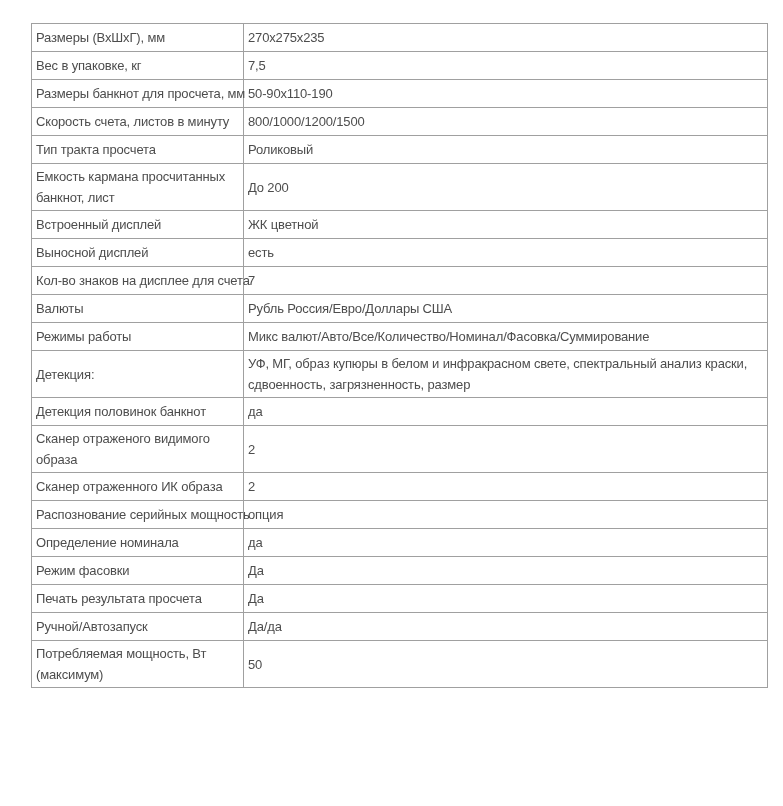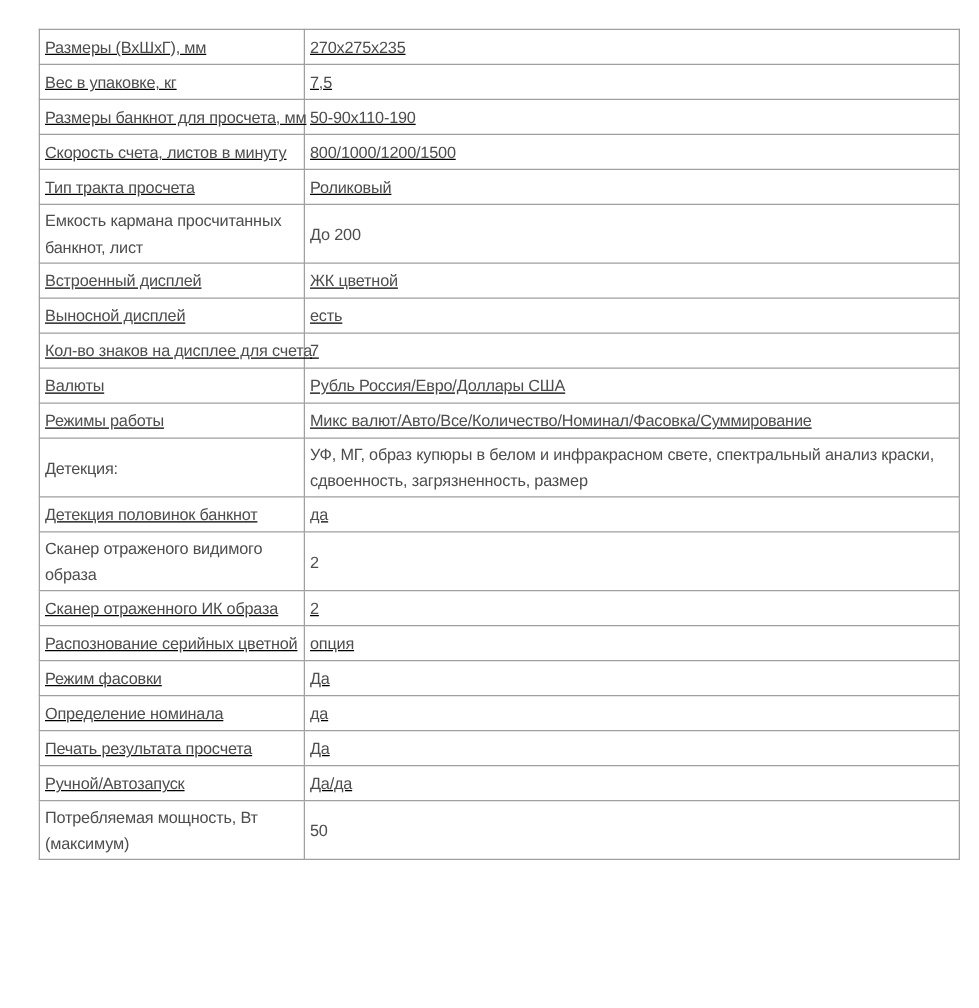--- a/index.html
+++ b/index.html
@@ -26,21 +26,21 @@
     color: #4d4d4d;
     font-size: 13px;
     letter-spacing: -0.15px;
     line-height: 21px;
     vertical-align: middle;
     padding: 2px 3px 2px 4px;
   }
   td.c-label { width: 204px; }
   td.c-value { width: 516px; padding-left: 3px; }
   td.nw { white-space: nowrap; }
-  tr.h-std { height: 28px; text-decoration: underline; }
+  tr.h-std { height: 28px; }
   tr.h-tall { height: 45px; }
 </style>
 </head>
 <body>
 
 <div class="table-wrap">
   <table class="spec">
     <tbody>
       <tr class="h-std">
         <td class="c-label nw">Размеры (ВхШхГ), мм</td>
@@ -96,30 +96,30 @@
       </tr>
       <tr class="h-tall">
         <td class="c-label">Сканер отраженого видимого образа</td>
         <td class="c-value nw">2</td>
       </tr>
       <tr class="h-std">
         <td class="c-label nw">Сканер отраженного ИК образа</td>
         <td class="c-value nw">2</td>
       </tr>
       <tr class="h-std">
-        <td class="c-label nw">Распознование серийных цветной</td>
+        <td class="c-label nw">Распознование серийных мощность</td>
         <td class="c-value nw">опция</td>
+      </tr>
+      <tr class="h-std">
+        <td class="c-label nw">Определение номинала</td>
+        <td class="c-value nw">да</td>
       </tr>
       <tr class="h-std">
         <td class="c-label nw">Режим фасовки</td>
         <td class="c-value nw">Да</td>
-      </tr>
-      <tr class="h-std">
-        <td class="c-label nw">Определение номинала</td>
-        <td class="c-value nw">да</td>
       </tr>
       <tr class="h-std">
         <td class="c-label nw">Печать результата просчета</td>
         <td class="c-value nw">Да</td>
       </tr>
       <tr class="h-std">
         <td class="c-label nw">Ручной/Автозапуск</td>
         <td class="c-value nw">Да/да</td>
       </tr>
       <tr class="h-tall">

